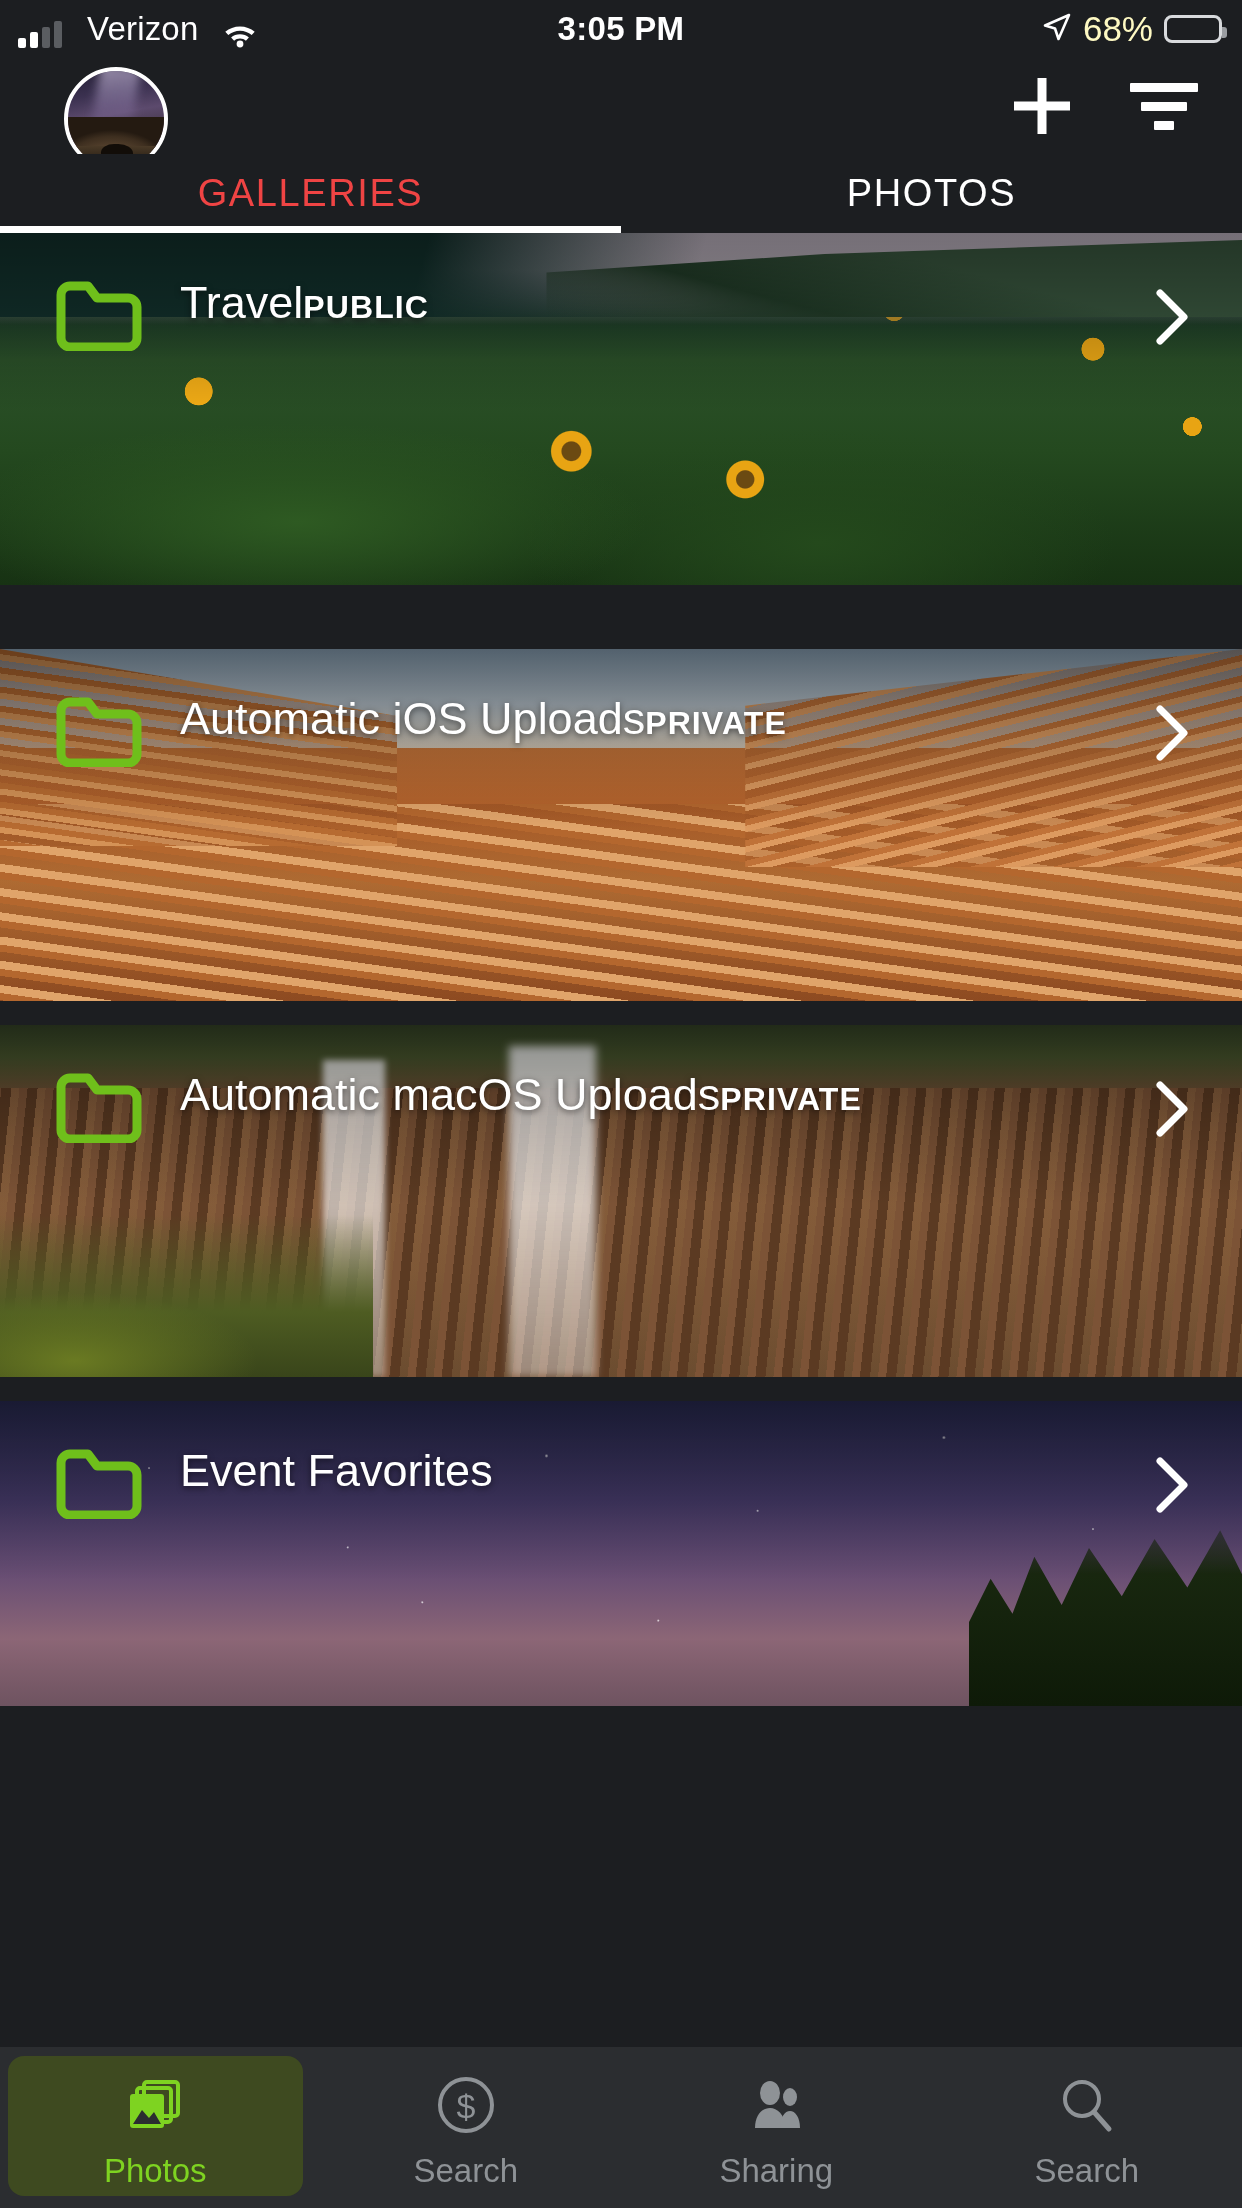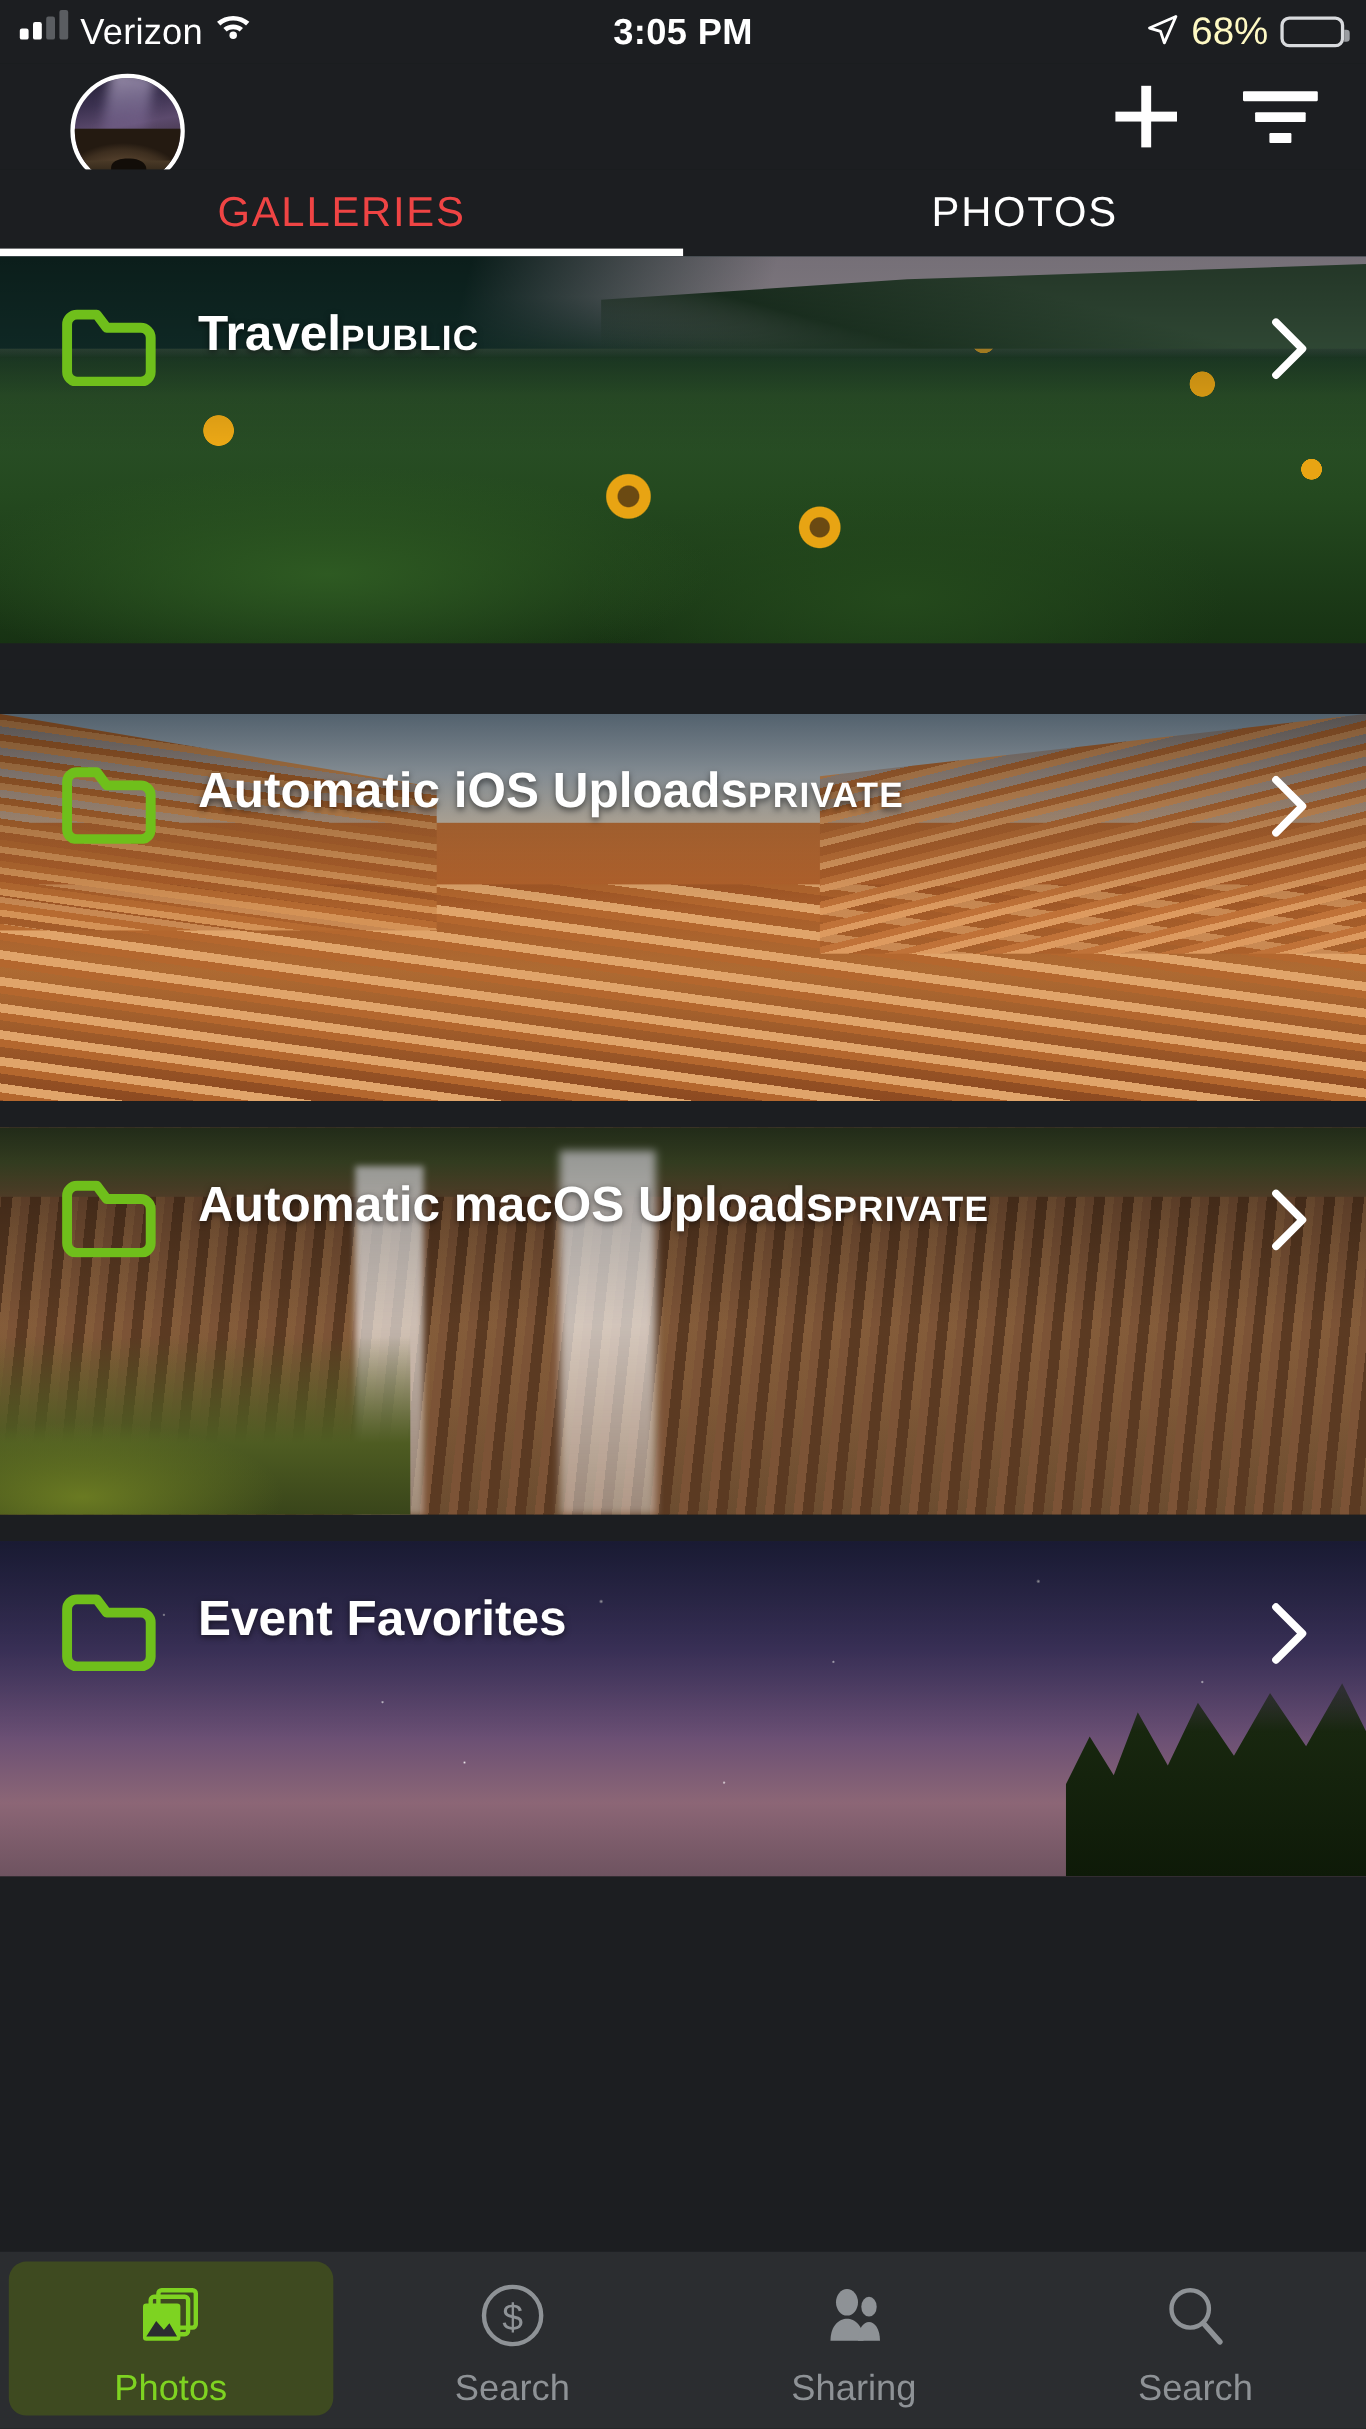--- a/index.html
+++ b/index.html
@@ -9,21 +9,21 @@
     font-family:"Liberation Sans", sans-serif;
     overflow:hidden;
   }
   .phone { position:relative; width:1242px; height:2208px; background:#1c1e21; overflow:hidden; }
 
   
   .statusbar {
     position:absolute; top:0; left:0; width:1242px; height:58px;
     background:#1c1e21; display:flex; align-items:center;
   }
-  .sb-left { position:absolute; left:18px; display:flex; align-items:flex-start; gap:11px; }
+  .sb-left { position:absolute; left:18px; display:flex; align-items:flex-end; gap:25px; }
   .bars { display:flex; align-items:flex-end; gap:4px; height:26px; }
   .bars i { display:block; width:8px; border-radius:2px; background:#ffffff; }
   .bars i.b1 { height:10px; }
   .bars i.b2 { height:16px; }
   .bars i.b3 { height:21px; background:#5a5d61; }
   .bars i.b4 { height:27px; background:#5a5d61; }
   .carrier { color:#ffffff; font-size:33px; letter-spacing:0.2px; }
   .wifi { width:34px; height:26px; position:relative; }
   .wifi svg { display:block; }
   .sb-center {
@@ -111,21 +111,21 @@
     background:linear-gradient(180deg, rgba(0,0,0,.42), rgba(0,0,0,0));
   }
   .card-head {
     position:absolute; left:0; top:0; width:100%; height:150px;
     display:flex; align-items:flex-start; padding:44px 0 0 56px;
   }
   .folder-icon { width:86px; height:70px; position:relative; flex:0 0 auto; margin-top:4px; }
   .folder-icon svg { display:block; }
   .card-text { margin-left:38px; }
   .card-title {
-    color:#ffffff; font-size:45px; font-weight:700; line-height:52px;
+    color:#ffffff; font-size:45px; font-weight:400; line-height:52px;
     text-shadow:0 2px 6px rgba(0,0,0,.55);
   }
   .card-sub {
     color:#ffffff; font-size:32px; font-weight:600; letter-spacing:1.1px;
     line-height:44px; text-shadow:0 2px 6px rgba(0,0,0,.55);
   }
   .chev {
     position:absolute; right:52px; top:56px; width:34px; height:56px;
   }
   .chev svg { display:block; }

